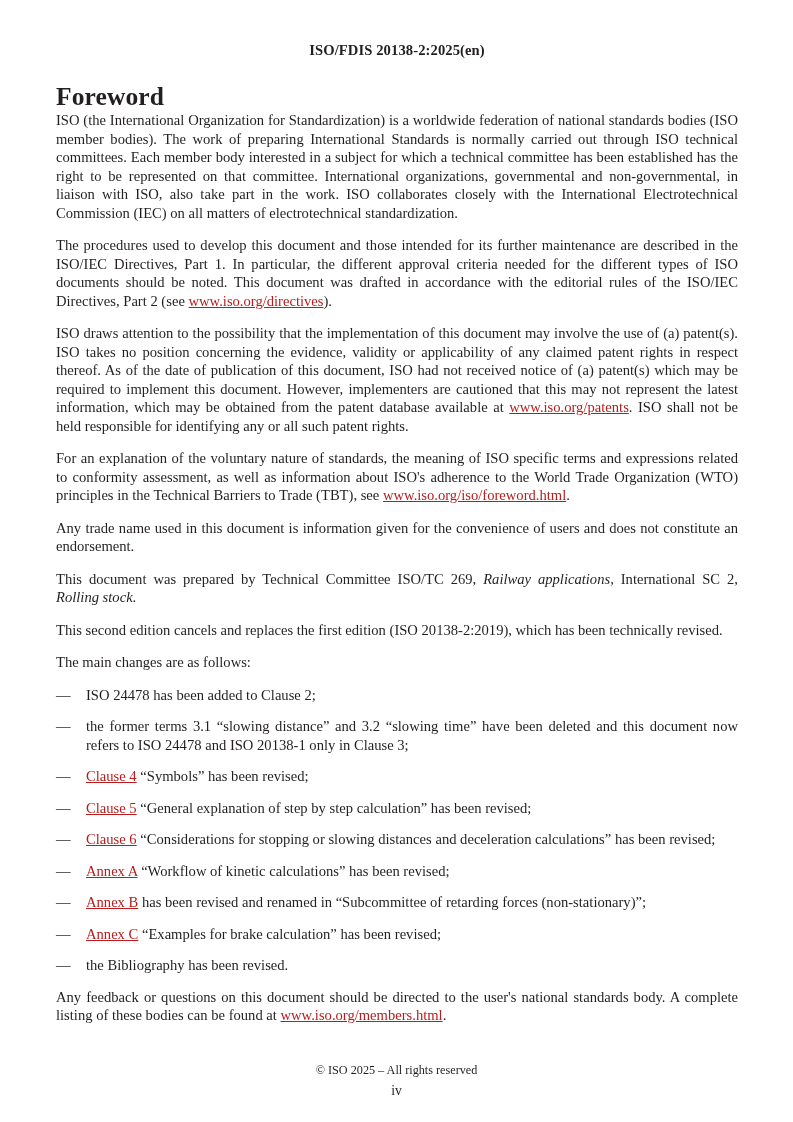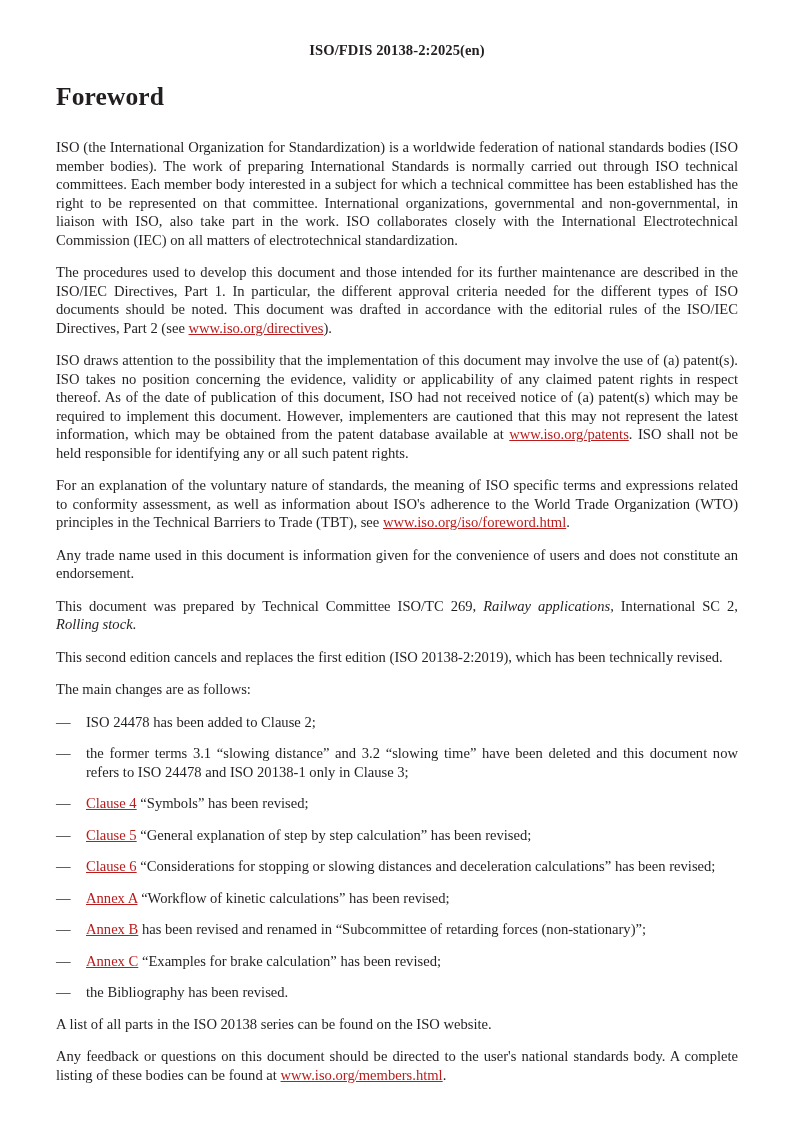--- a/index.html
+++ b/index.html
@@ -48,21 +48,21 @@
     color: #231f20;
   }
 
   p.body-par {
     font-size: 14.6px;
     line-height: 1.268;
     text-align: justify;
     margin: 0 0 14px 0;
     hyphens: none;
   }
-  p.first-par { margin-top: 27px; }
+  p.first-par { }
 
   .tight { margin-bottom: 13px; }
 
   a.link, .link {
     color: #b91c1c;
     text-decoration: underline;
     text-underline-offset: 1px;
   }
 
   i, .ital { font-style: italic; }
@@ -174,23 +174,24 @@
         <span class="dash">—</span><a class="link" href="#">Annex B</a><span> has been revised and renamed in “Subcommittee of retarding forces (non-stationary)”;</span>
       </li>
       <li>
         <span class="dash">—</span><a class="link" href="#">Annex C</a><span> “Examples for brake calculation” has been revised;</span>
       </li>
       <li>
         <span class="dash">—</span><span>the Bibliography has been revised.</span>
       </li>
     </ul>
 
-    <p class="body-par after-list">
-      <span>A list of all parts in the ISO 20138 series can be found on the ISO website.</span>
-    </p>
 
     <p class="body-par">
       <span>Any feedback or questions on this document should be directed to the user's national standards body. A complete listing of these bodies can be found at </span><a class="link" href="#">www.iso.org/members.html</a><span>.</span>
     </p>
 
   </div>
 
+  <div class="footer">
+    <span>© ISO 2025 – All rights reserved</span>
+    <span class="pageno">iv</span>
+  </div>
 </div>
 
 </body></html>

